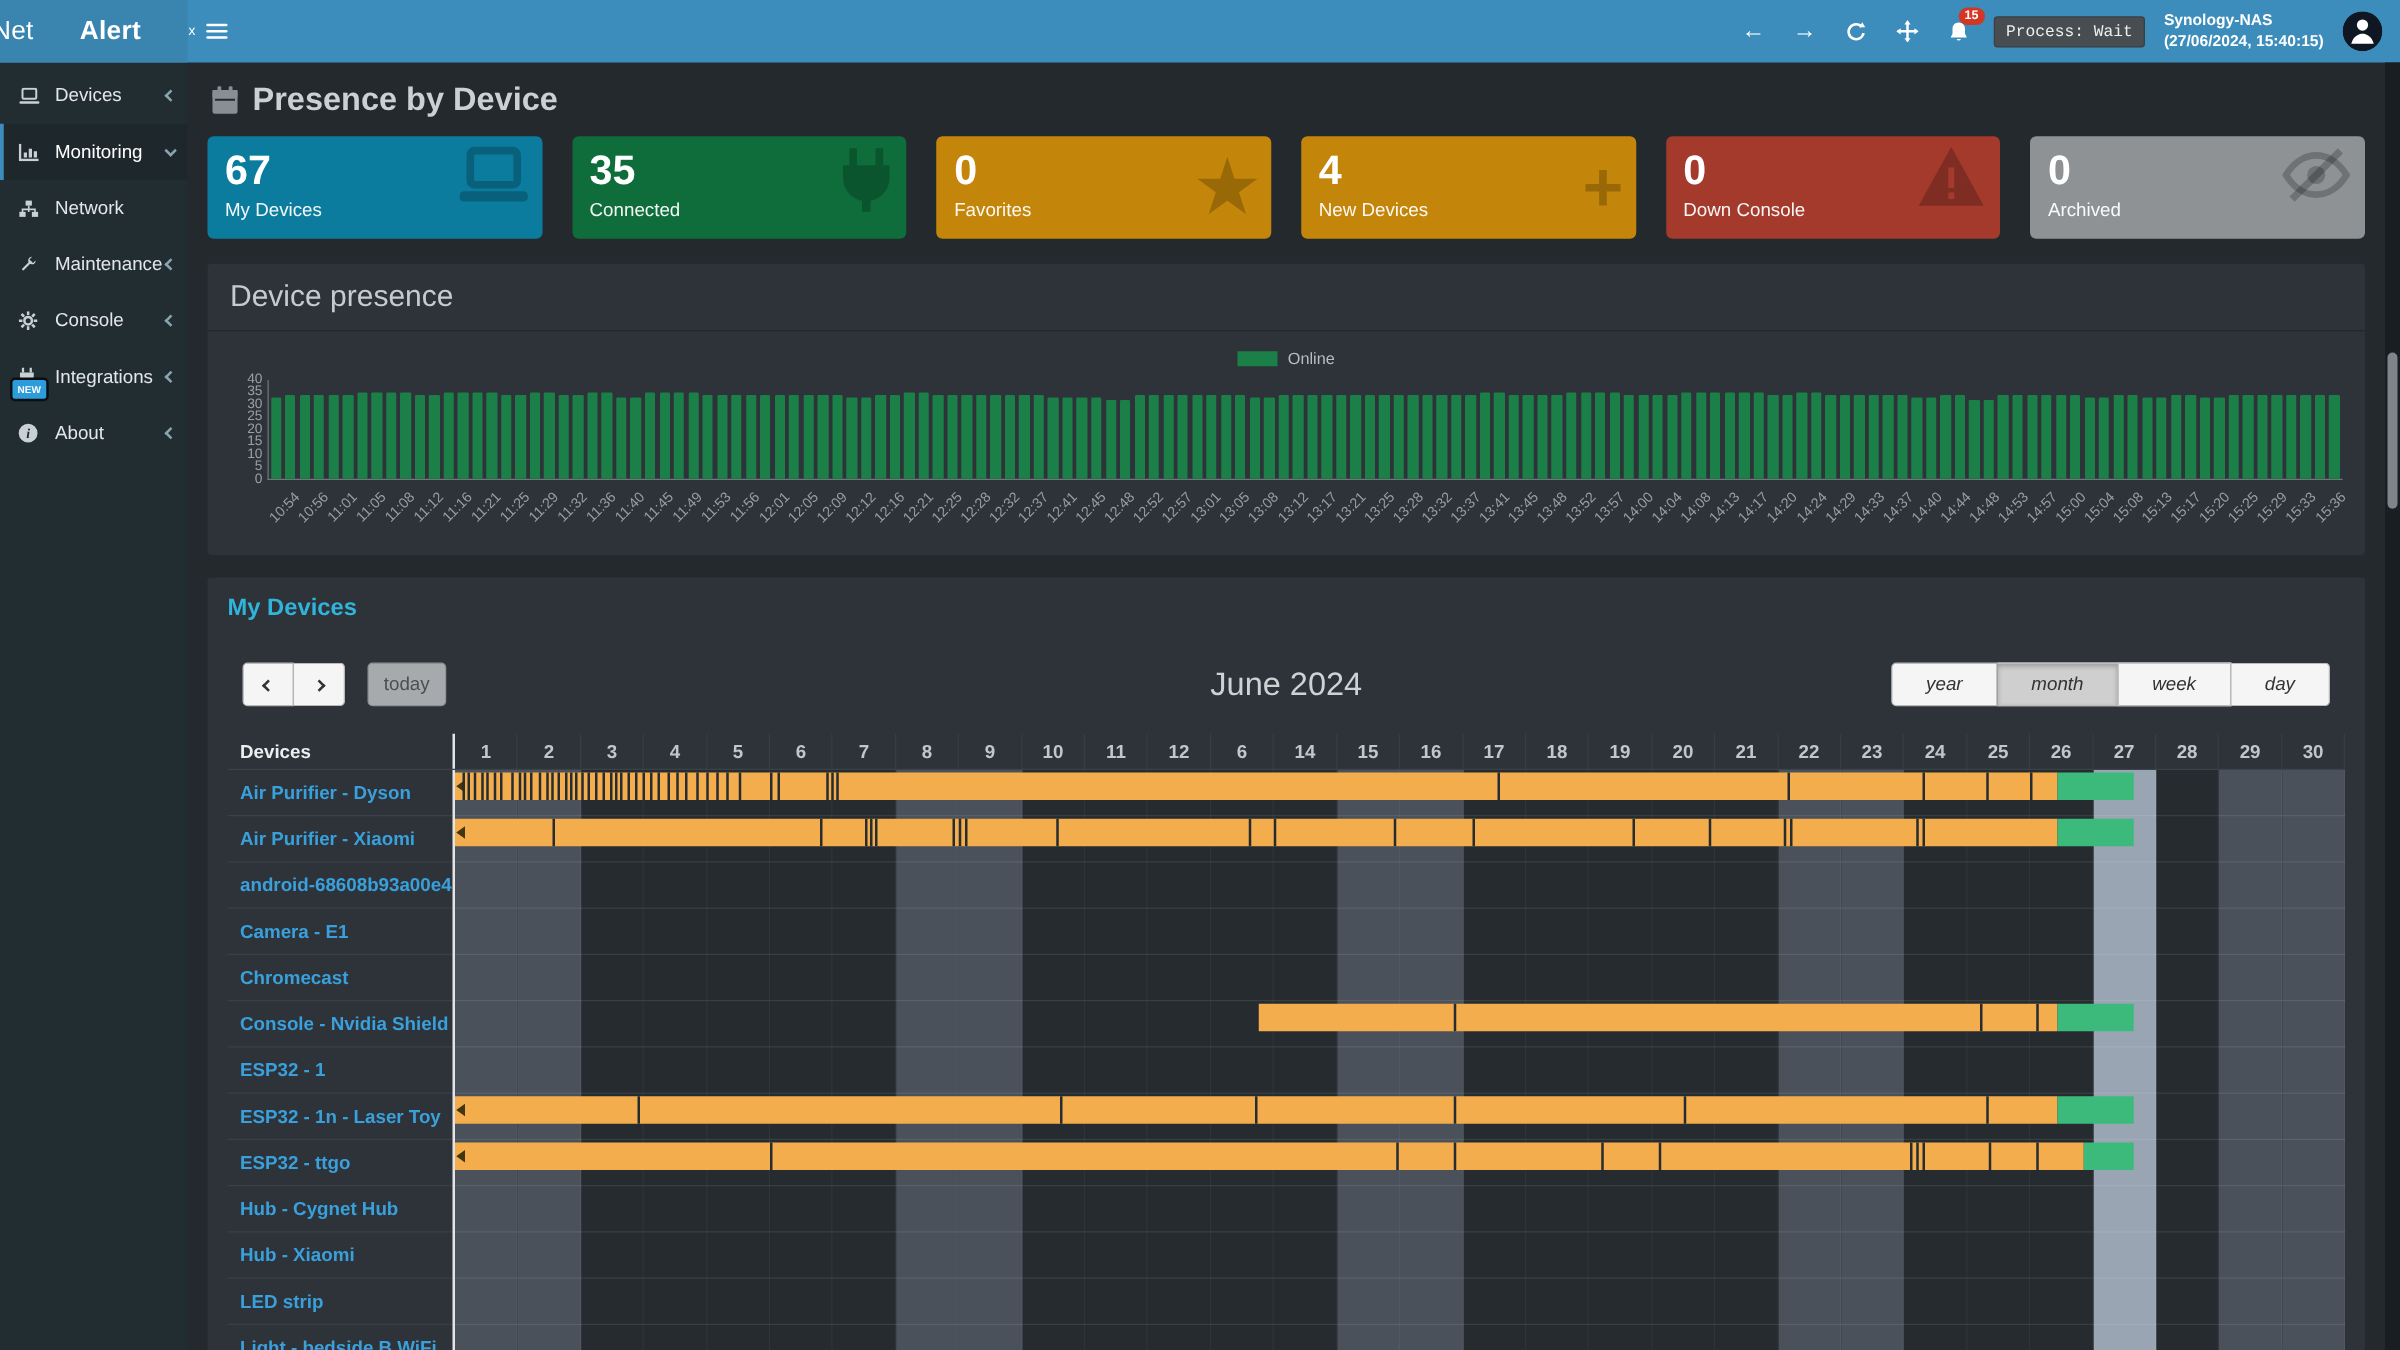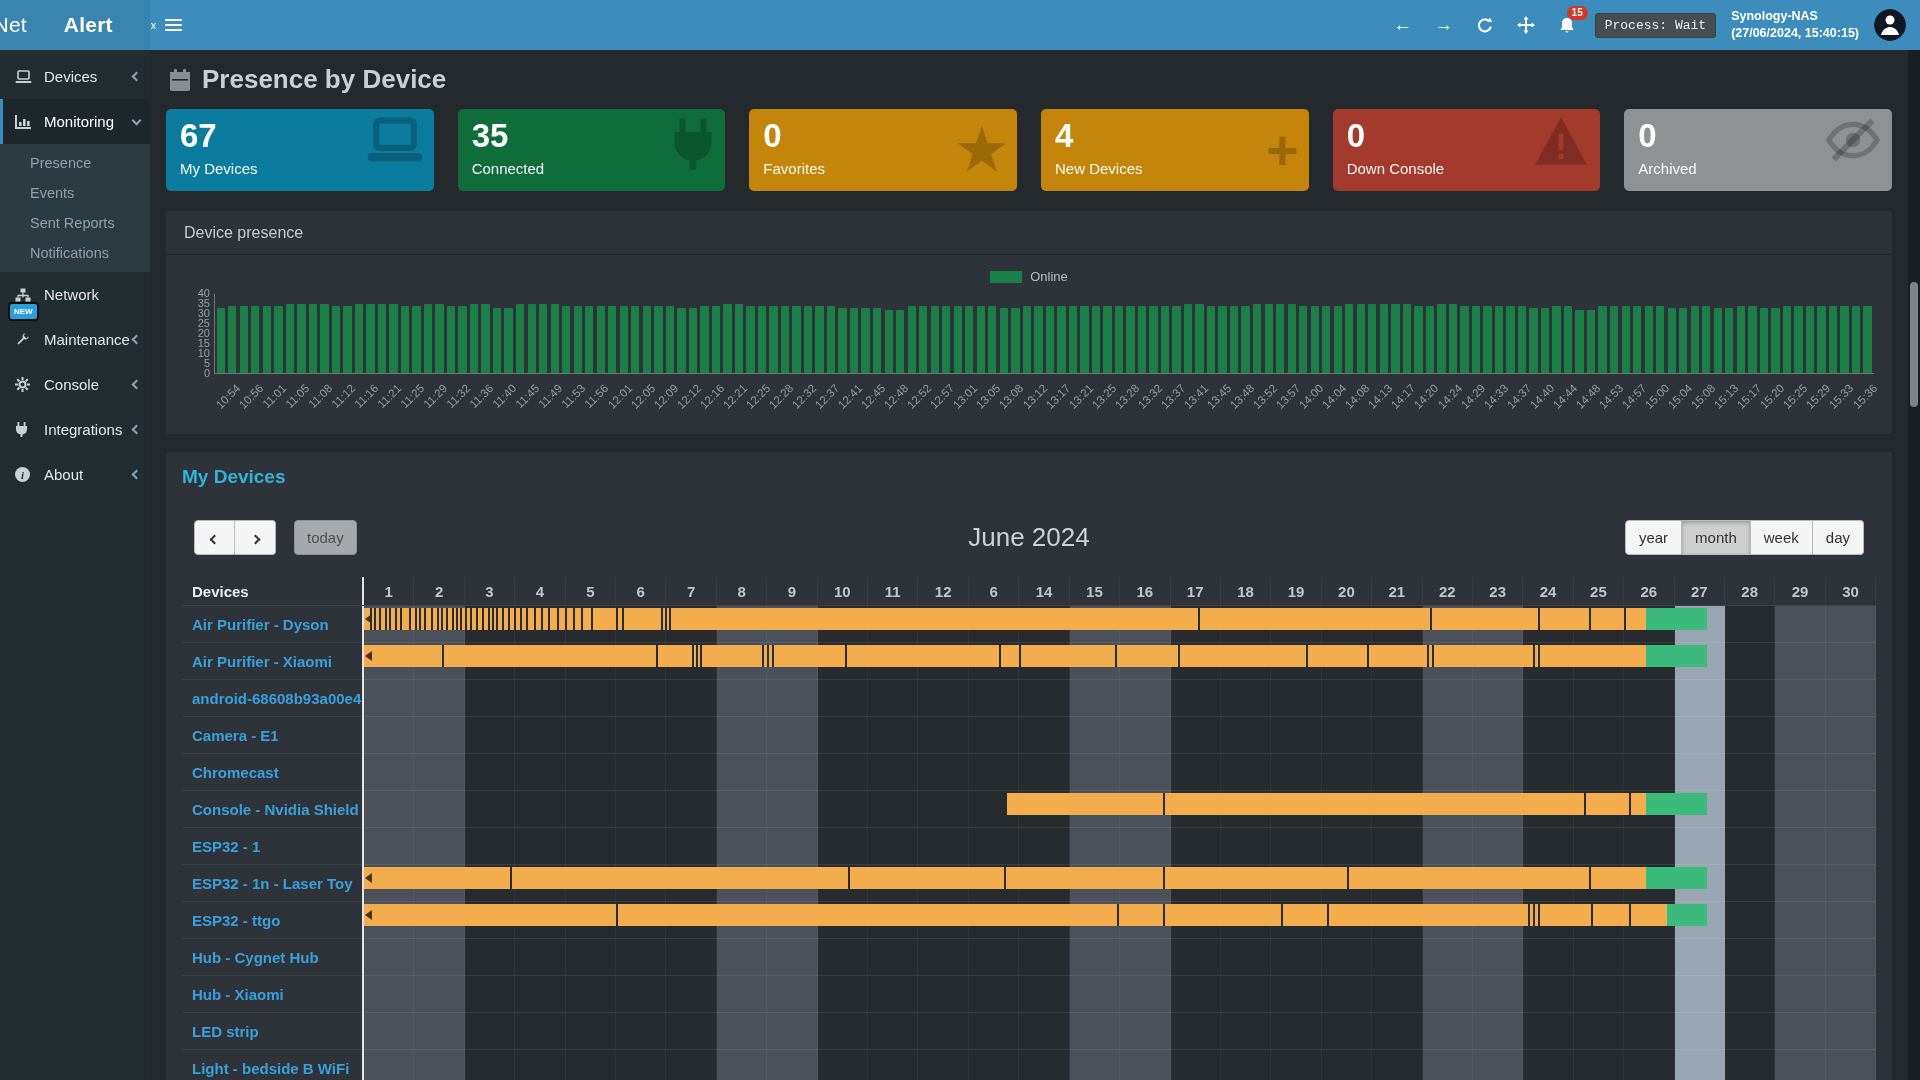--- a/index.html
+++ b/index.html
@@ -54,21 +54,21 @@
   .cards { display:grid; grid-template-columns:repeat(6,1fr); gap:24px; }
   .card { height:82px; border-radius:5px; padding:10px 14px; position:relative; overflow:hidden; cursor:pointer; color:#fff; }
   .card .num { font-size:33px; font-weight:bold; line-height:1.05; }
   .card .lbl { font-size:15px; margin-top:6px; opacity:.95; }
   .card .cic { position:absolute; right:10px; top:6px; color:rgba(0,0,0,0.22); }
   .card .cic.txt { font-size:56px; line-height:70px; font-weight:bold; }
 
   
   .panel { background:#2d3339; border-radius:3px; margin-top:20px; }
   .pp { padding:13px 18px 8px 18px; }
-  .pp-title { color:#c8cbce; font-size:16px; padding-bottom:12px; border-bottom:1px solid #22272b; margin:0 -18px; padding-left:18px; }
+  .pp-title { color:#c8cbce; font-size:24px; padding-bottom:12px; border-bottom:1px solid #22272b; margin:0 -18px; padding-left:18px; }
   .legend { display:flex; align-items:center; justify-content:center; gap:8px; margin:14px 0 10px 0; }
   .legend .sw { width:32px; height:12px; }
   .legend .lt { color:#b9bdc1; font-size:13px; }
   .chart { display:flex; margin-top:2px; }
   .yaxis { width:30px; position:relative; height:80px; }
   .yaxis span { position:absolute; right:4px; font-size:11px; color:#9aa0a5; }
   .plot-wrap { flex:1; }
   .plot { height:80px; display:flex; align-items:flex-end; border-left:1px solid #71767b; border-bottom:1px solid #71767b; }
   .plot .bar { flex:1; margin:0 1.6px; border-radius:1px 1px 0 0; }
   .xlabels { position:relative; height:52px; }
@@ -81,21 +81,21 @@
   .cal-toolbar { position:relative; margin-top:32px; height:35px; }
   .btn { background:#f5f5f5; border:1px solid #b9b9b9; color:#333; font-size:15px; height:35px; cursor:pointer;
     font-family:"Liberation Sans", sans-serif; }
   .nav-group { position:absolute; left:12px; top:0; display:flex; }
   .nav-group .btn { width:41px; border-radius:0; font-weight:bold; }
   .nav-group .btn:first-child { border-radius:4px 0 0 4px; }
   .nav-group .btn:last-child { border-radius:0 4px 4px 0; border-left:none; }
   .today-btn { position:absolute; left:112px; top:0; border-radius:4px; padding:0 12px; background:#a6aaad; color:#4c4f52; border-color:#8f9396; }
   .cal-month { position:absolute; left:0; right:0; top:0; text-align:center; color:#ced2d5; font-size:26px; line-height:35px; }
   .view-group { position:absolute; right:12px; top:0; display:flex; }
-  .view-group .btn { padding:0 13px; }
+  .view-group .btn { padding:0 27px;font-style:italic; }
   .view-group .btn:first-child { border-radius:4px 0 0 4px; }
   .view-group .btn + .btn { border-left:none; }
   .view-group .btn:last-child { border-radius:0 4px 4px 0; }
   .view-group .btn.active { background:#cfcfcf; box-shadow:inset 0 2px 4px rgba(0,0,0,.25); }
 
   .cal-table { margin-top:22px; }
   .cal-head { display:flex; height:29px; border-bottom:1px solid #3b424a; }
   .devhead { width:180px; color:#eceef0; font-weight:bold; font-size:15px; padding-left:10px; display:flex; align-items:center; }
   .vdiv { width:2px; background:#e3e4e5; }
   .daycells { flex:1; display:flex; }
@@ -198,26 +198,20 @@
         <span class="ic">
             <svg width="16" height="14" viewBox="0 0 16 14">
               <path d="M1 0v13h15" stroke="currentColor" stroke-width="2" fill="none"></path>
               <rect x="4" y="7" width="2.6" height="4" fill="currentColor"></rect>
               <rect x="8" y="4" width="2.6" height="7" fill="currentColor"></rect>
               <rect x="12" y="6" width="2.6" height="5" fill="currentColor"></rect>
             </svg>
           </span>
         <span>Monitoring</span>
         <span class="chev down"></span>
-      </div>
-      <div class="submenu">
-        <div class="subitem">Presence</div>
-        <div class="subitem">Events</div>
-        <div class="subitem">Sent Reports</div>
-        <div class="subitem">Notifications</div>
       </div>
       <div class="sitem">
         <span class="ic">
             <svg width="16" height="14" viewBox="0 0 16 14">
               <rect x="5.5" y="0.5" width="5" height="4" fill="currentColor"></rect>
               <rect x="0.5" y="9.5" width="5" height="4" fill="currentColor"></rect>
               <rect x="10.5" y="9.5" width="5" height="4" fill="currentColor"></rect>
               <path d="M8 4.5v3M3 9.5V7.5h10v2M8 7.5v2" stroke="currentColor" stroke-width="1.3" fill="none"></path>
             </svg>
           </span>

